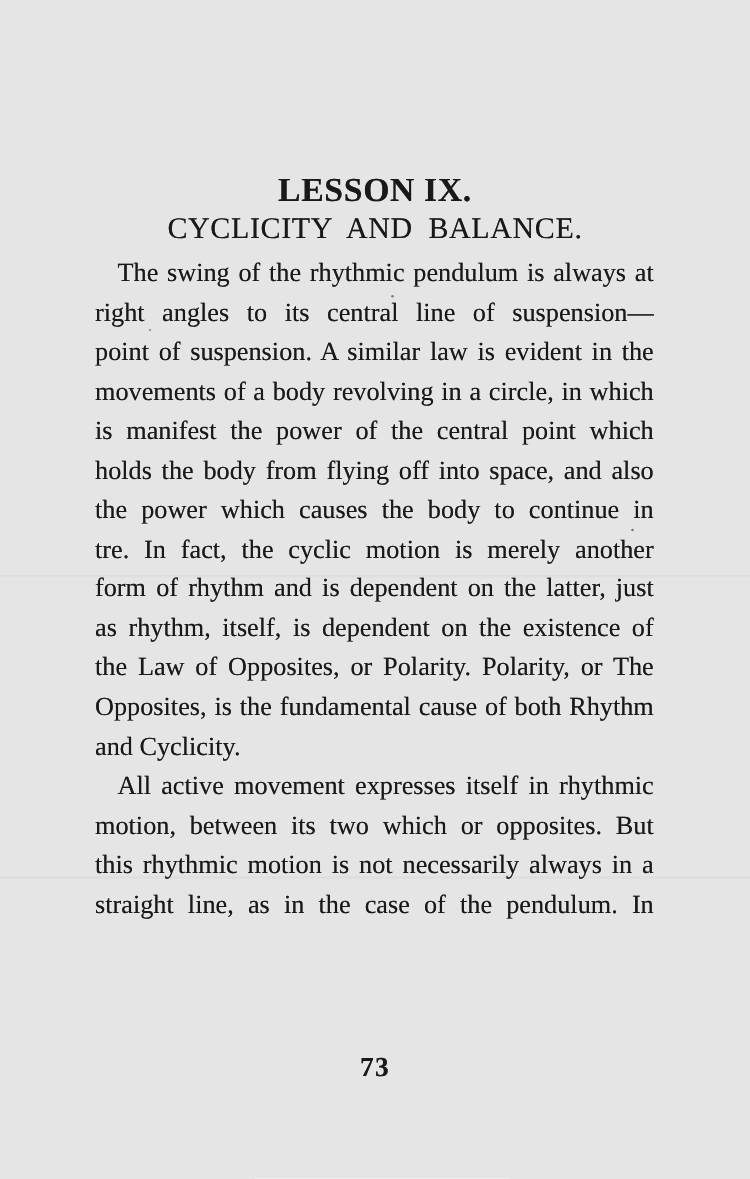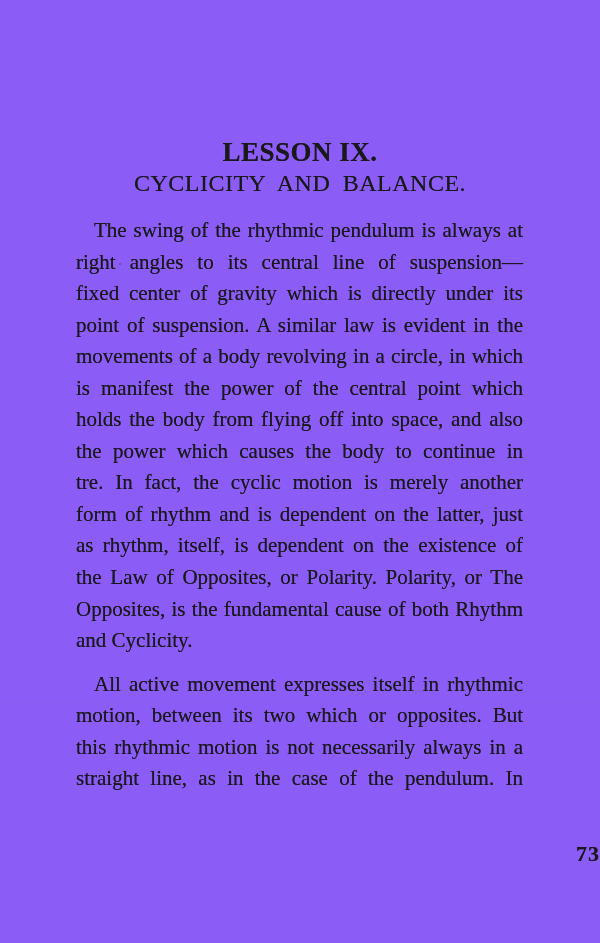--- a/index.html
+++ b/index.html
@@ -4,21 +4,21 @@
 <style>
   html, body {
     margin: 0;
     padding: 0;
     background: #fdfdfd;
   }
   .page {
     position: relative;
     width: 600px;
     height: 943px;
-    background: #8b5cf6;
+    background: #e5e5e5;
     overflow: hidden;
     font-family: "Liberation Serif", serif;
     color: #191919;
   }
   .title {
     position: absolute;
     top: 139px;
     left: 0;
     width: 100%;
     margin: 0;
@@ -55,32 +55,31 @@
     font-size: 21px;
     text-align: justify;
     text-align-last: justify;
     text-justify: inter-word;
     text-shadow: 0 0 0.45px rgba(0,0,0,0.6);
     white-space: normal;
     overflow: visible;
   }
   .line.indent {
     text-indent: 18px;
-    margin-top: 12px;
   }
   .line.para-end {
     text-align: right;
     text-align-last: left;
   }
   .page-number {
     position: absolute;
     top: 841px;
     left: 0;
     width: 100%;
-    text-align: right;
+    text-align: center;
     font-size: 22px;
     font-weight: bold;
     letter-spacing: 1px;
     text-shadow: 0 0 0.4px rgba(0,0,0,0.5);
   }
   .scan-band {
     position: absolute;
     left: 0;
     width: 100%;
     height: 2px;
@@ -101,21 +100,20 @@
 <body>
 
 <div class="page">
 
   <h1 class="title">LESSON IX.</h1>
   <h2 class="subtitle">CYCLICITY AND BALANCE.</h2>
 
   <div class="body-text">
     <div class="line indent">The swing of the rhythmic pendulum is always at</div>
     <div class="line">right angles to its central line of suspension—</div>
-    <div class="line">fixed center of gravity which is directly under its</div>
     <div class="line">point of suspension.  A similar law is evident in the</div>
     <div class="line">movements of a body revolving in a circle, in which</div>
     <div class="line">is manifest the power of the central point which</div>
     <div class="line">holds the body from flying off into space, and also</div>
     <div class="line">the power which causes the body to continue in</div>
     <div class="line">tre.  In fact, the cyclic motion is merely another</div>
     <div class="line">form of rhythm and is dependent on the latter, just</div>
     <div class="line">as rhythm, itself, is dependent on the existence of</div>
     <div class="line">the Law of Opposites, or Polarity.  Polarity, or The</div>
     <div class="line">Opposites, is the fundamental cause of both Rhythm</div>

